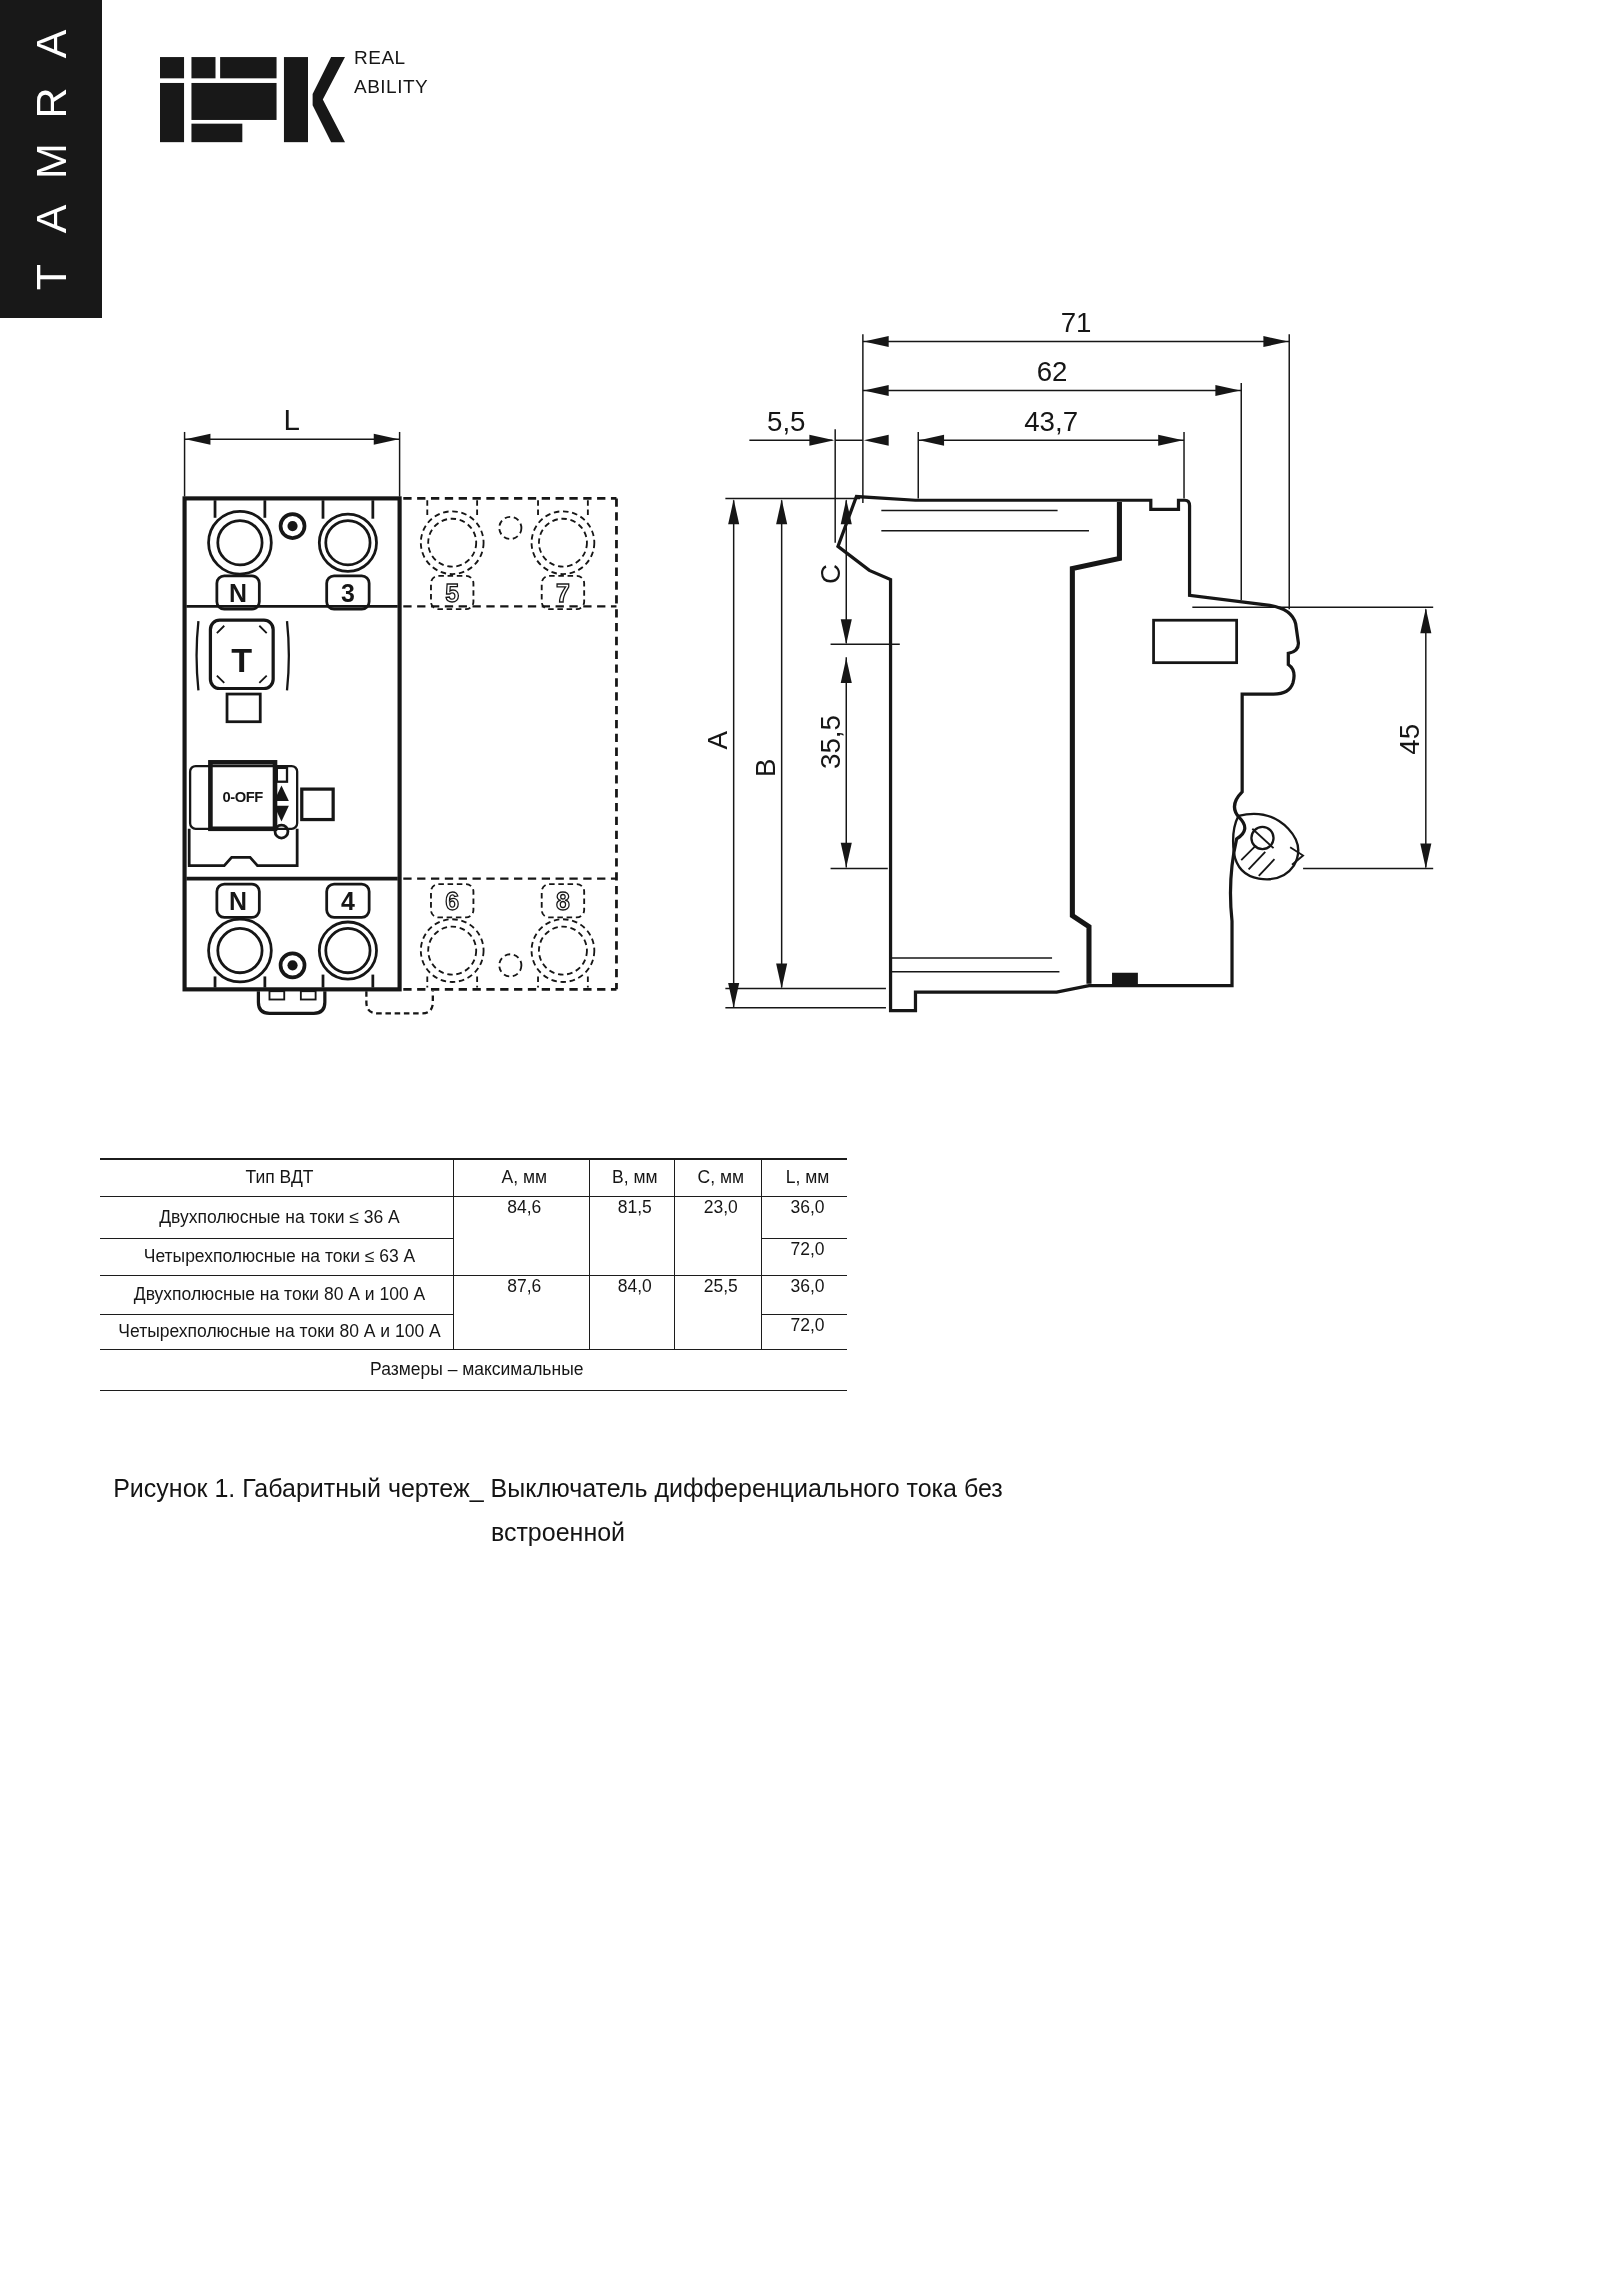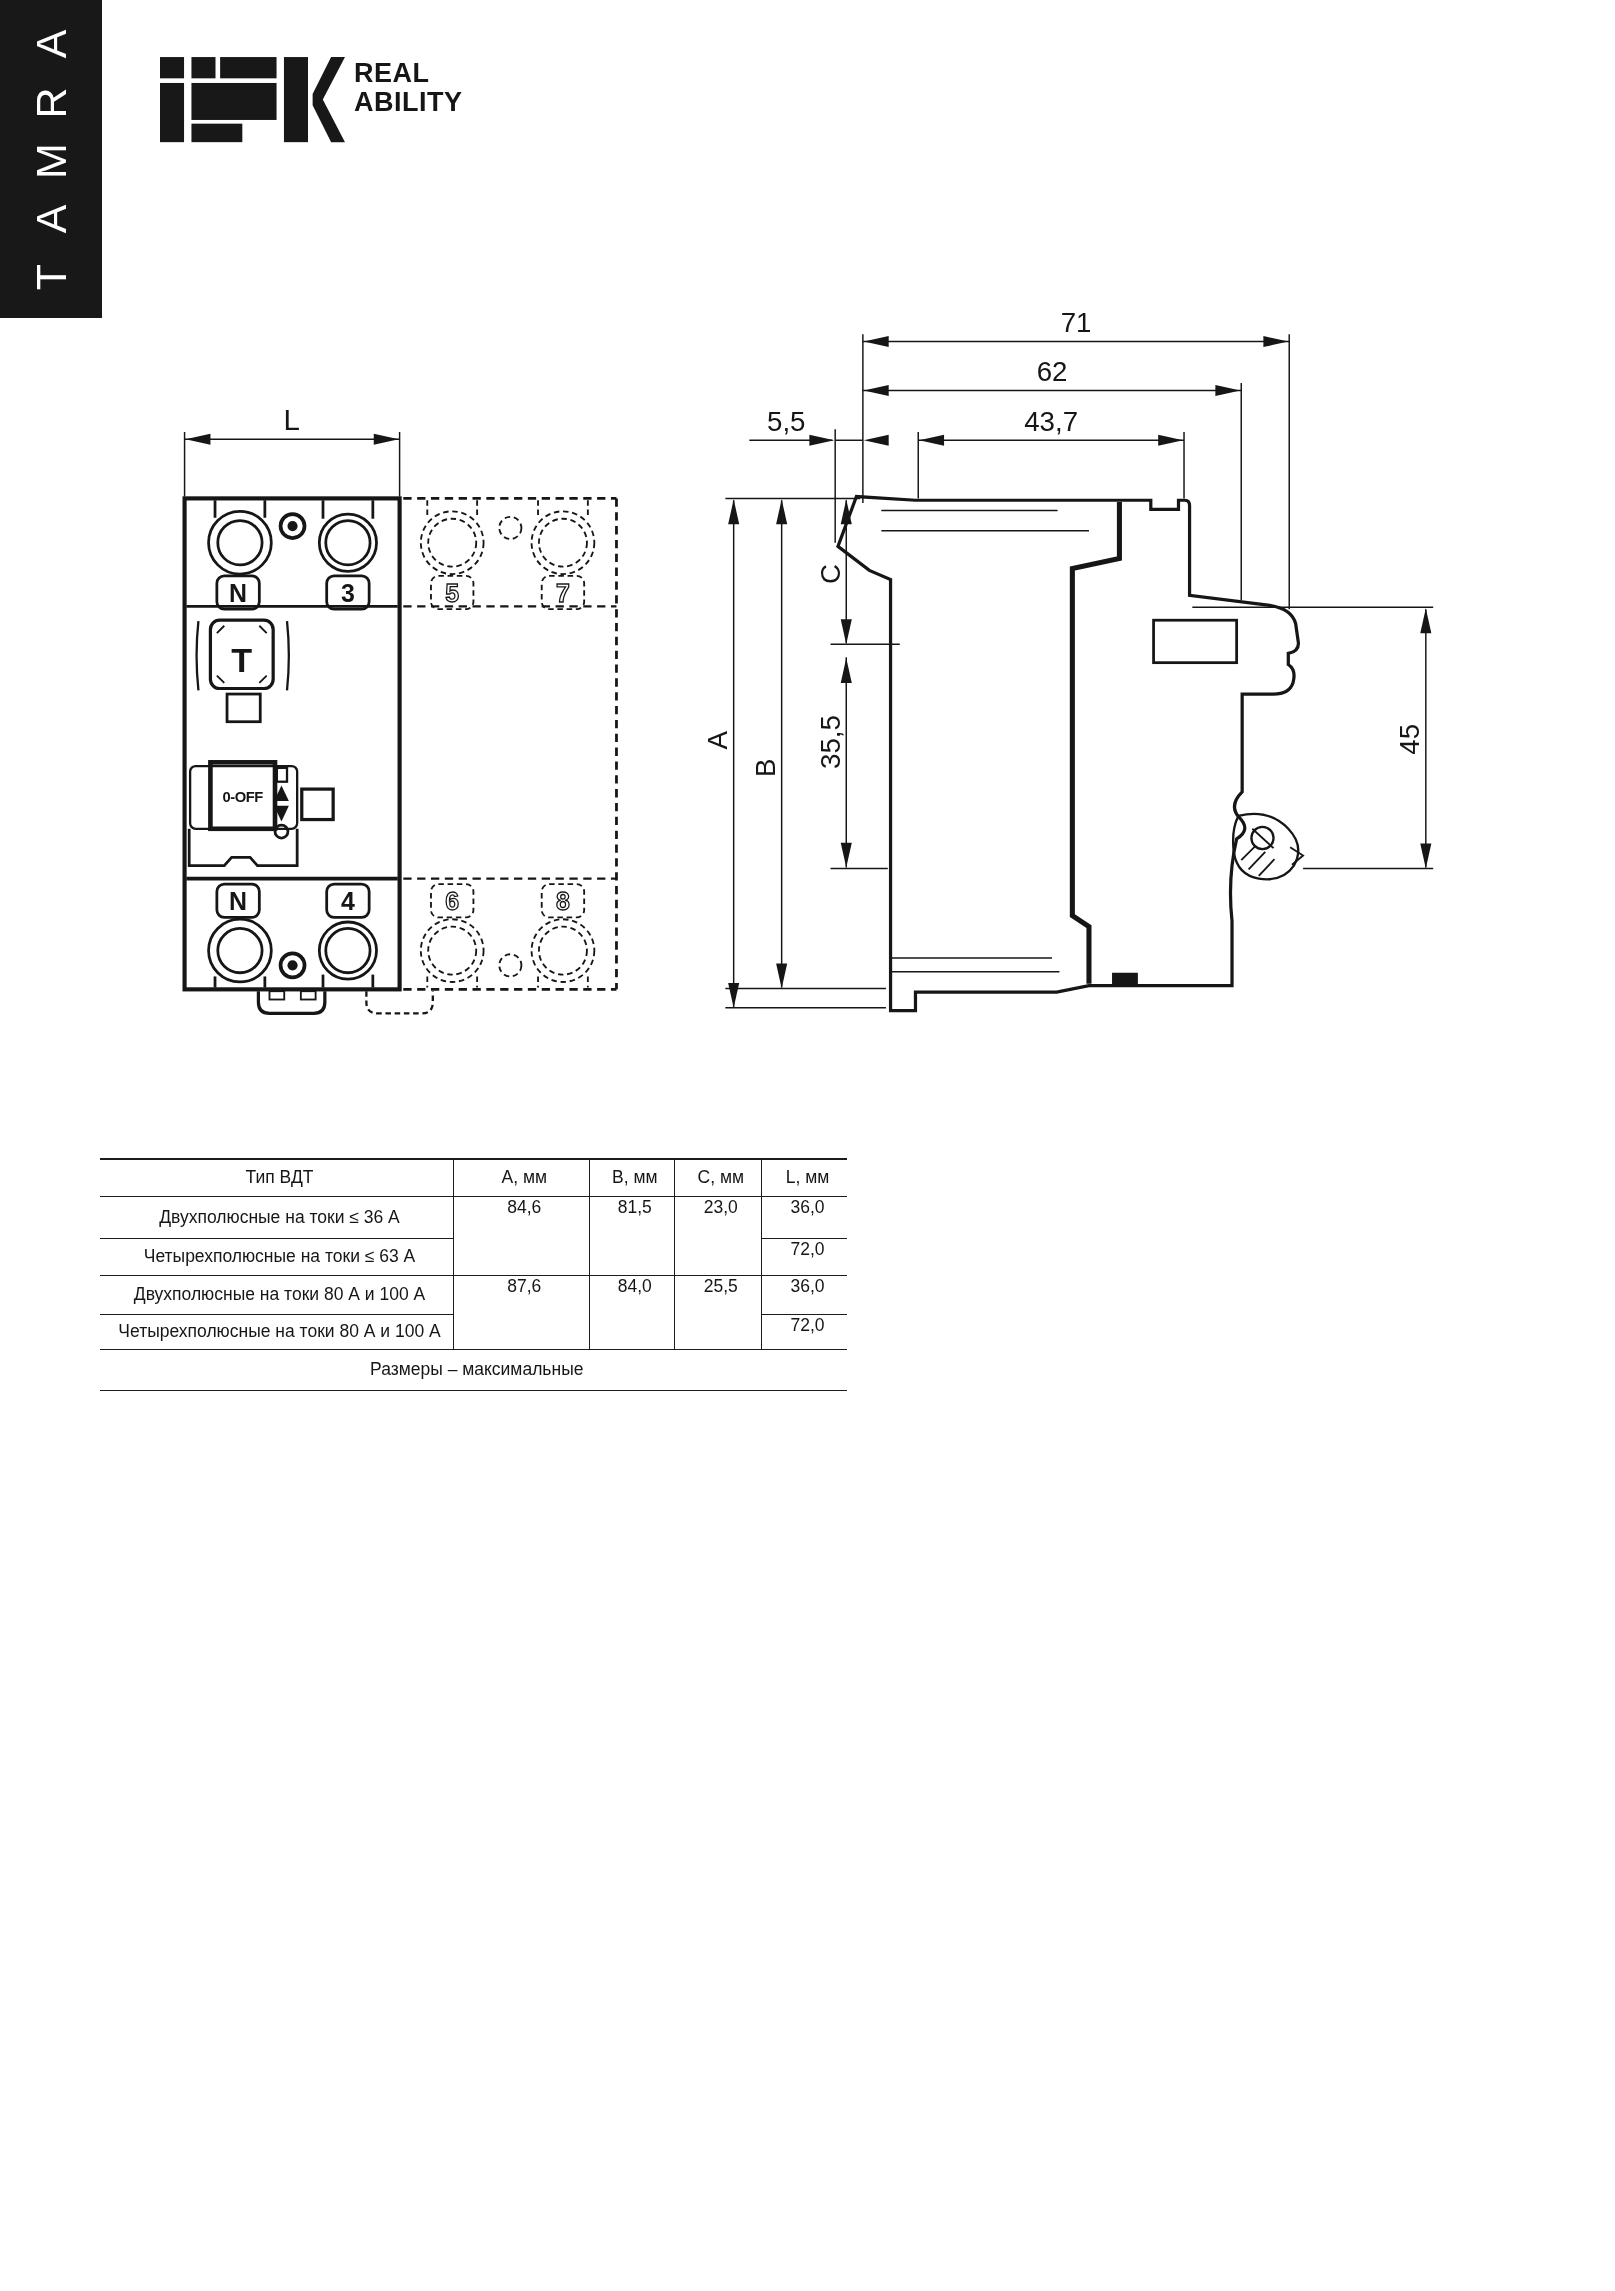--- a/index.html
+++ b/index.html
@@ -6,21 +6,21 @@
   .page{position:relative;width:1615px;height:2292px;background:#ffffff;overflow:hidden;
         font-family:"Liberation Sans",sans-serif;color:#161616;}
   
   .banner{position:absolute;left:0;top:0;width:102px;height:318px;background:#181818;
           display:flex;flex-direction:column;align-items:center;justify-content:space-evenly;
           padding:13px 0 9.2px 0;box-sizing:border-box;}
   .banner .vletter{display:block;width:102px;height:54px;line-height:54px;text-align:center;
           color:#ffffff;font-size:43px;font-weight:500;transform:rotate(-90deg);}
   
   .logo{position:absolute;left:160px;top:57px;}
-  .tagline{position:absolute;left:354px;top:59px;font-size:27px;font-weight:700;
+  .tagline{position:absolute;left:354px;top:43px;font-size:19px;font-weight:400;
            line-height:29px;letter-spacing:0.5px;color:#161616;}
   
   .drawing{position:absolute;left:0;top:0;}
   .ln{stroke:#161616;fill:none;}
   .w45{stroke-width:4.5px;}
   .w4{stroke-width:4px;}
   .w35{stroke-width:3.5px;}
   .w3{stroke-width:3px;}
   .w25{stroke-width:2.5px;}
   .w2{stroke-width:2px;}
@@ -313,16 +313,17 @@
       <td>Четырехполюсные на токи 80 А и 100 А</td>
       <td class="vline val">72,0</td>
     </tr>
     <tr>
       <td class="footnote-cell" colspan="5">Размеры – максимальные</td>
     </tr>
   </tbody>
     </table>
 
   <div class="caption">
+    <div>Рисунок 1. Габаритный чертеж_ Выключатель дифференциального тока без встроенной</div>
   </div>
 
 </div>
 
 
 </body></html>

